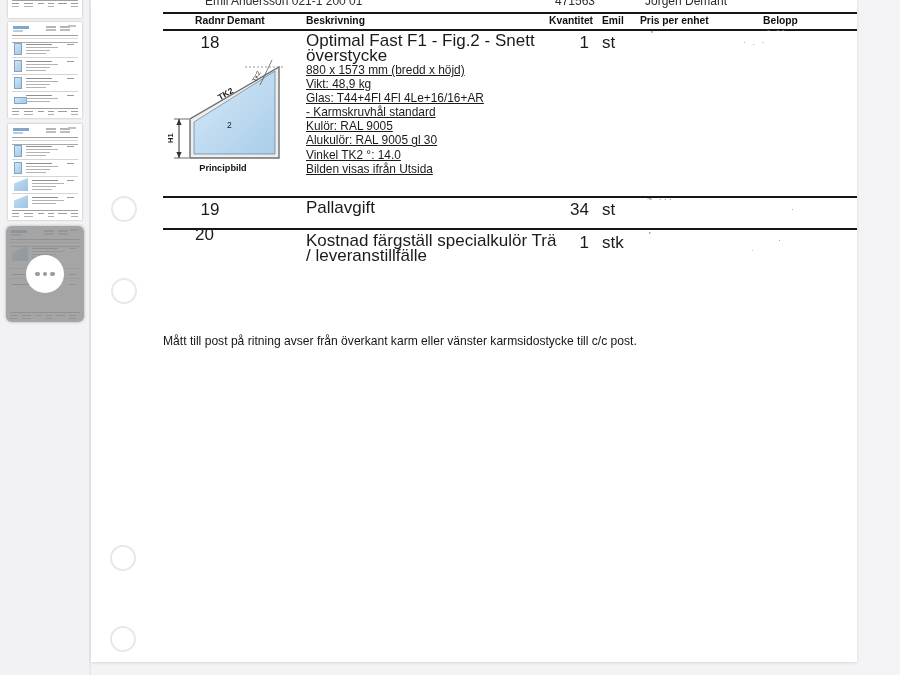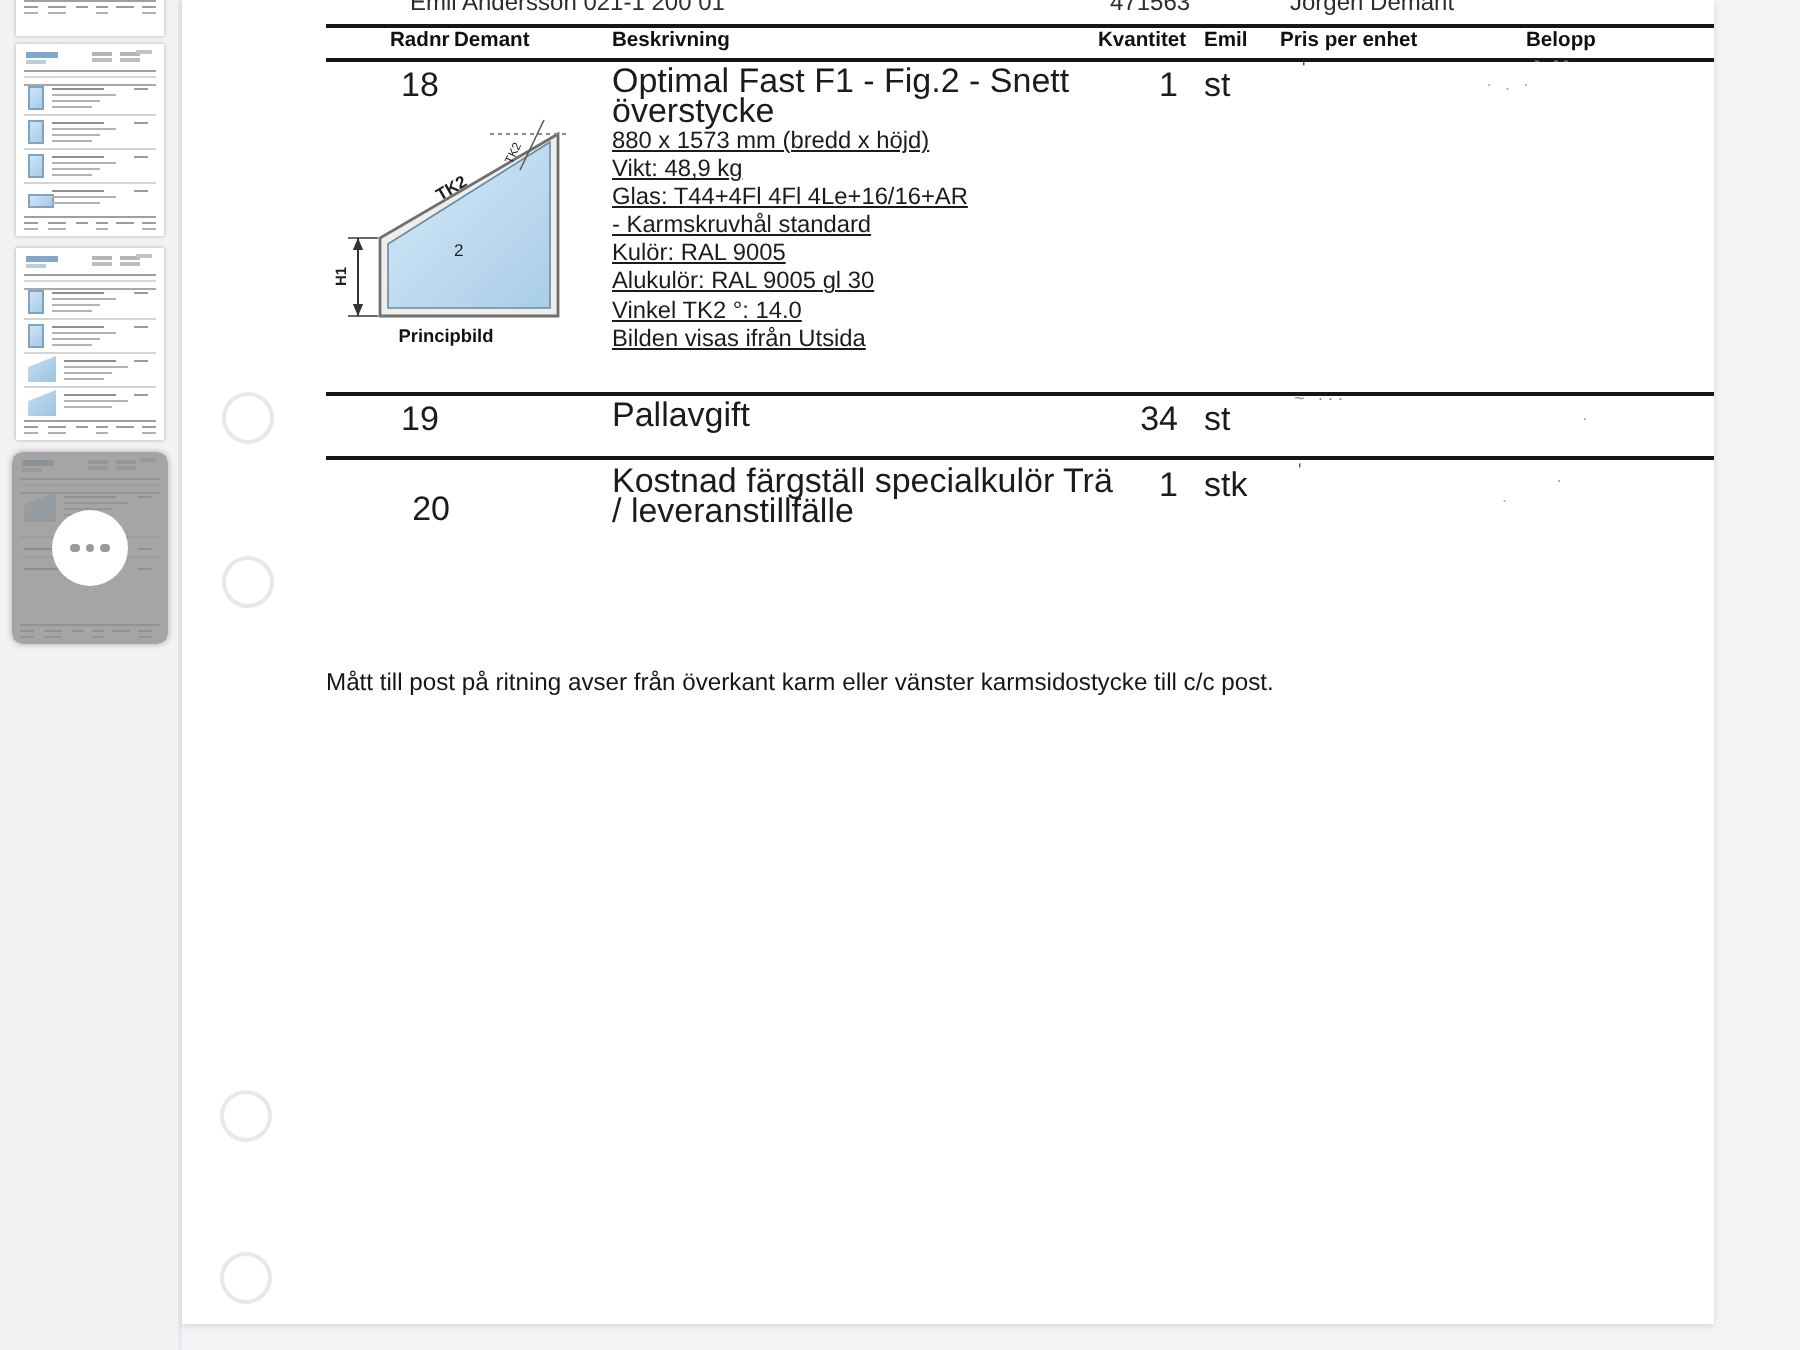--- a/index.html
+++ b/index.html
@@ -292,21 +292,21 @@
 
     <div class="rule" style="top:196px;"></div>
     <span class="abs num" style="left:104px; top:200px; width:30px; text-align:center;">19</span>
     <div class="abs rowtitle" style="left:215px; top:200px;">Pallavgift</div>
     <span class="abs num qtybox" style="top:200px;">34</span>
     <span class="abs num" style="left:511px; top:200px;">st</span>
     <span class="mark" style="left:556px; top:194px; color:#8a8a8a;">~ ···</span>
     <span class="mark" style="left:700px; top:204px; color:#999;">·</span>
 
     <div class="rule" style="top:228px;"></div>
-    <span class="abs num" style="left:104px; top:245px; width:30px; text-align:right;">20</span>
+    <span class="abs num" style="left:104px; top:225px; width:30px; text-align:left;">20</span>
     <div class="abs rowtitle" style="left:215px; top:233px;">Kostnad färgställ specialkulör Trä</div>
     <div class="abs rowtitle" style="left:215px; top:248px;">/ leveranstillfälle</div>
     <span class="abs num qtybox" style="top:233px;">1</span>
     <span class="abs num" style="left:511px; top:233px;">stk</span>
     <span class="mark" style="left:558px; top:230px; color:#555;">'</span>
     <span class="mark" style="left:687px; top:235px; color:#999;">·</span>
     <span class="mark" style="left:660px; top:243px; color:#b0b0b0;">.</span>
 
     <div class="abs footnote" style="left:72px; top:290px;margin-top:44px;">Mått till post på ritning avser från överkant karm eller vänster karmsidostycke till c/c post.</div>
 

